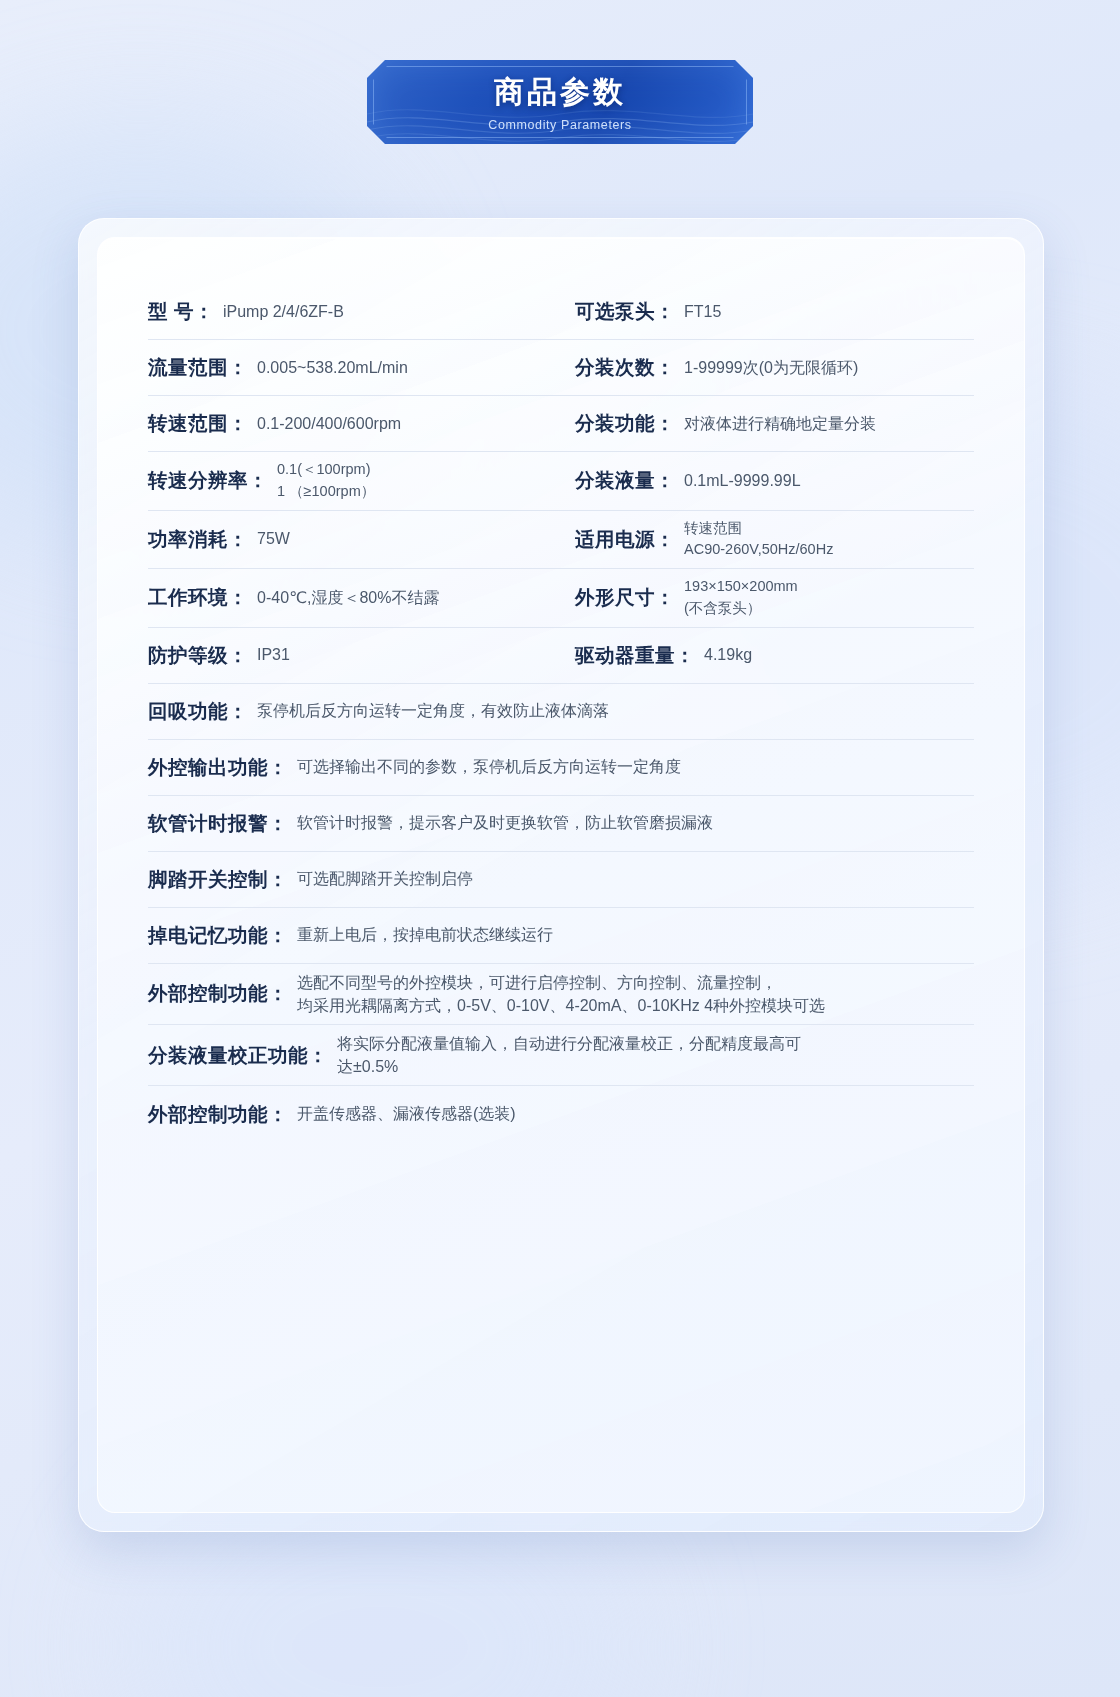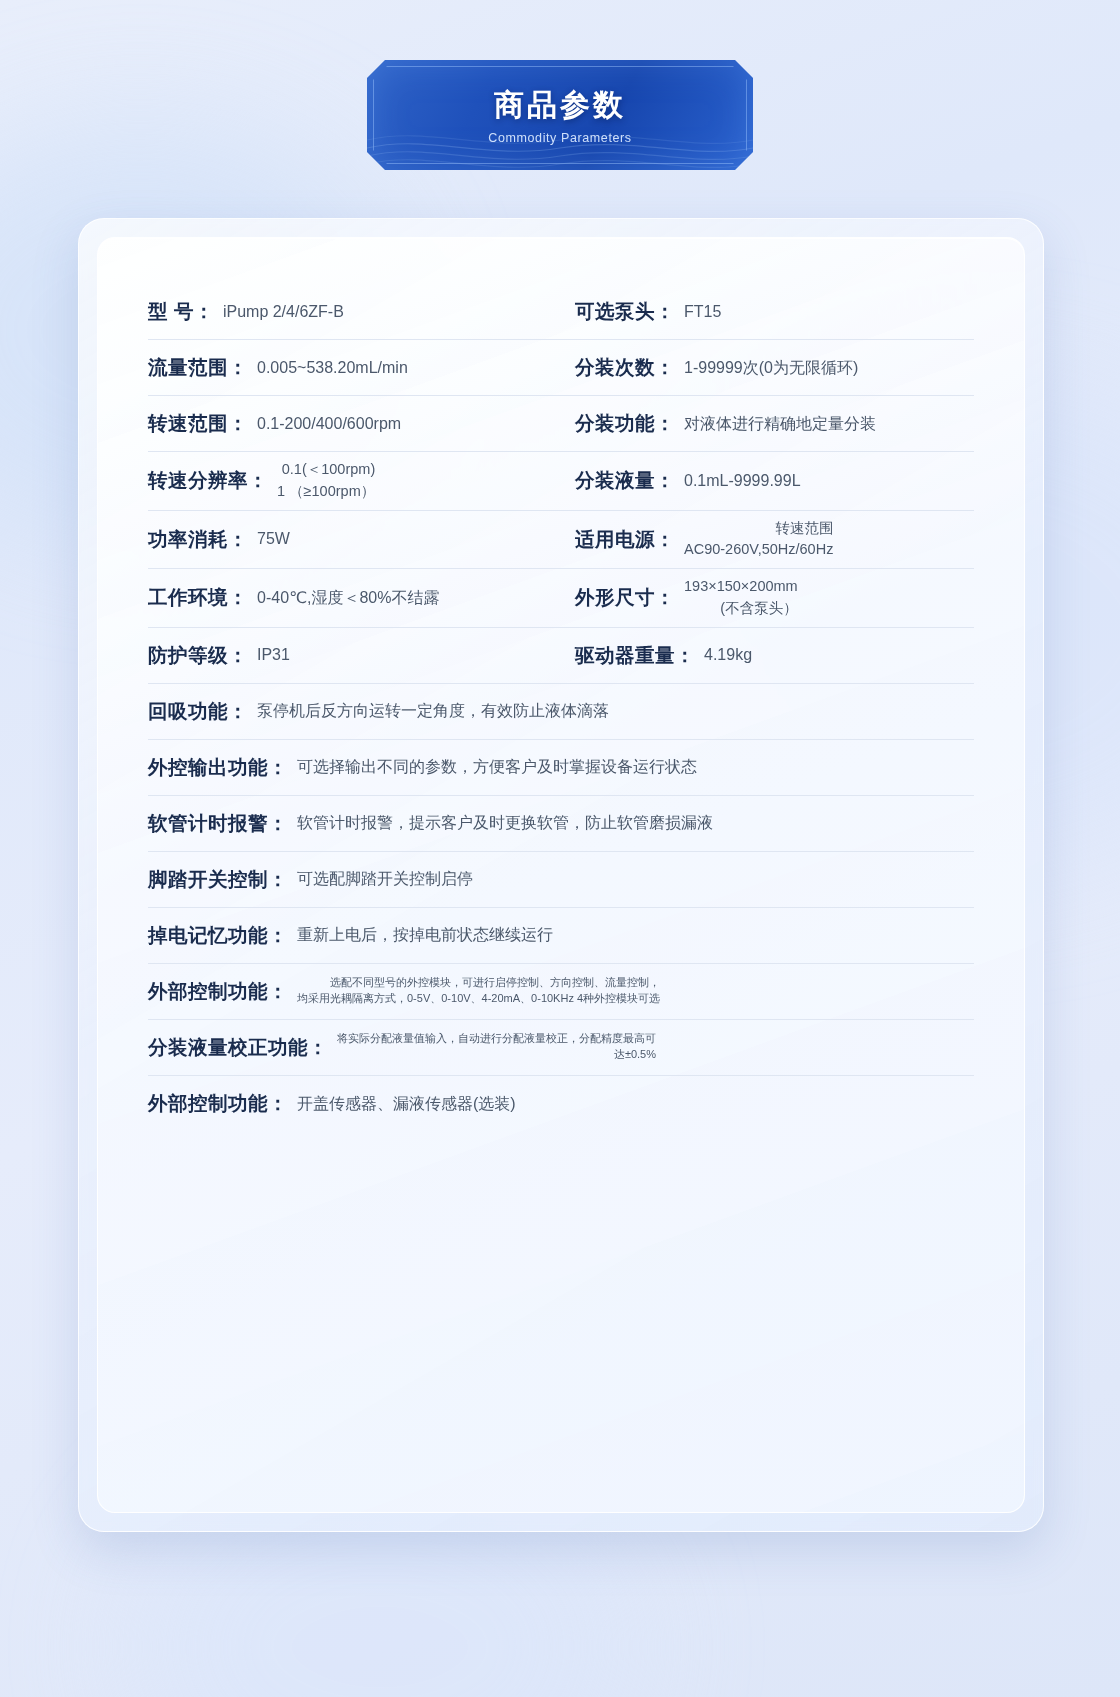--- a/index.html
+++ b/index.html
@@ -31,21 +31,21 @@
     position: absolute;
     top: 60px;
     left: 0;
     width: 100%;
     display: flex;
     justify-content: center;
   }
   .banner {
     position: relative;
     width: 386px;
-    height: 110px;
+    height: 84px;
     background: linear-gradient(118deg, #2f63c8 0%, #1f51bb 30%, #1746ae 62%, #2a62cf 100%);
     box-shadow: 0 10px 24px rgba(32, 72, 160, .35), inset 0 0 40px rgba(120,180,255,.25);
     
     clip-path: polygon(18px 0, calc(100% - 18px) 0, 100% 18px, 100% calc(100% - 18px), calc(100% - 18px) 100%, 18px 100%, 0 calc(100% - 18px), 0 18px);
     display: flex;
     flex-direction: column;
     align-items: center;
     justify-content: center;
     overflow: hidden;
   }
@@ -97,21 +97,20 @@
   .card-inner {
     position: absolute;
     inset: 18px;
     border-radius: 18px;
     background: linear-gradient(160deg, rgba(255,255,255,.92) 0%, rgba(247,250,255,.88) 40%, rgba(240,246,255,.9) 100%);
     border: 1px solid rgba(255,255,255,.95);
     box-shadow: inset 0 1px 0 rgba(255,255,255,.9);
     padding: 46px 50px 30px 50px;
     box-sizing: border-box;
     overflow: hidden;
-    text-align: right;
   }
 
   
   .spec-list { display: block; }
   .row {
     display: flex;
     align-items: stretch;
     border-bottom: 1px solid #dfe6f2;
     min-height: 56px;
     box-sizing: border-box;
@@ -137,21 +136,21 @@
   .val {
     color: #4b586b;
     font-size: 16px;
     line-height: 1.5;
     margin-left: 9px;
   }
   .val.small {
     font-size: 14.5px;
   }
   .val.tiny {
-    font-size: 11px;
+    font-size: 16px;
     line-height: 1.45;
   }
   .val .line { display: block; }
 </style>
 </head>
 <body>
 
 <div class="bg-blob blob-1"></div>
 <div class="bg-blob blob-2"></div>
 <div class="bg-blob blob-3"></div>
@@ -254,21 +253,21 @@
         </div>
         <div class="row">
           <div class="cell full">
             <span class="lbl">回吸功能：</span>
             <span class="val">泵停机后反方向运转一定角度，有效防止液体滴落</span>
           </div>
         </div>
         <div class="row">
           <div class="cell full">
             <span class="lbl">外控输出功能：</span>
-            <span class="val">可选择输出不同的参数，方便客户及时掌握设备运行状态</span>
+            <span class="val">可选择输出不同的参数，泵停机后反方向运转一定角度</span>
           </div>
         </div>
         <div class="row">
           <div class="cell full">
             <span class="lbl">软管计时报警：</span>
             <span class="val">软管计时报警，提示客户及时更换软管，防止软管磨损漏液</span>
           </div>
         </div>
         <div class="row">
           <div class="cell full">

